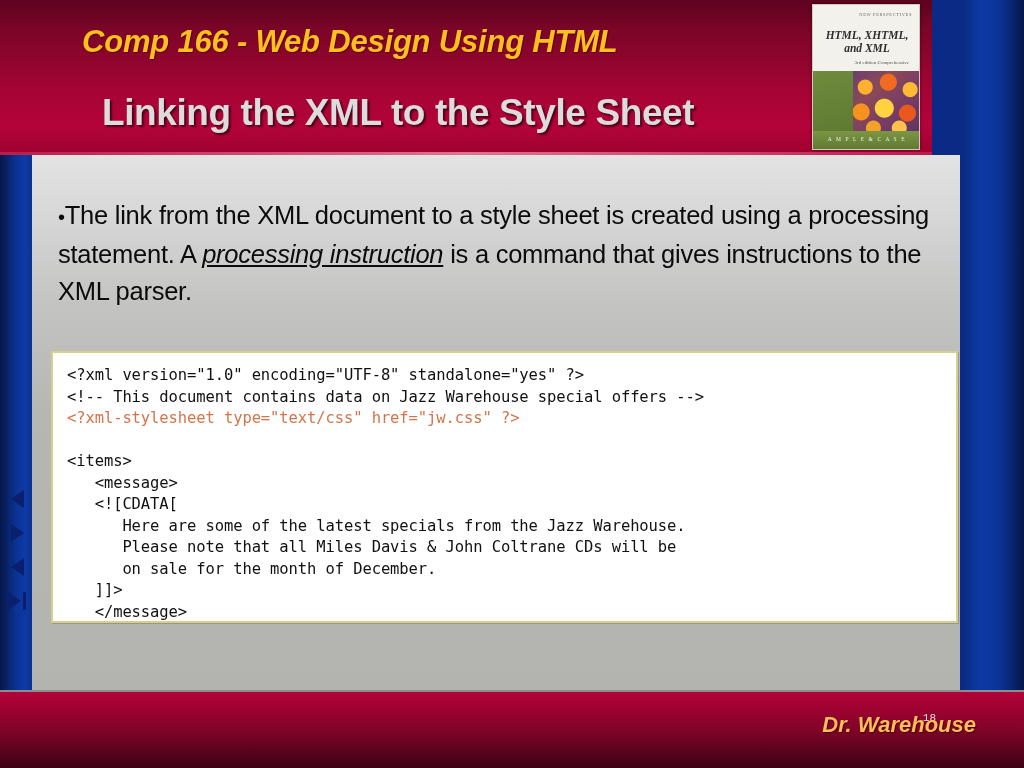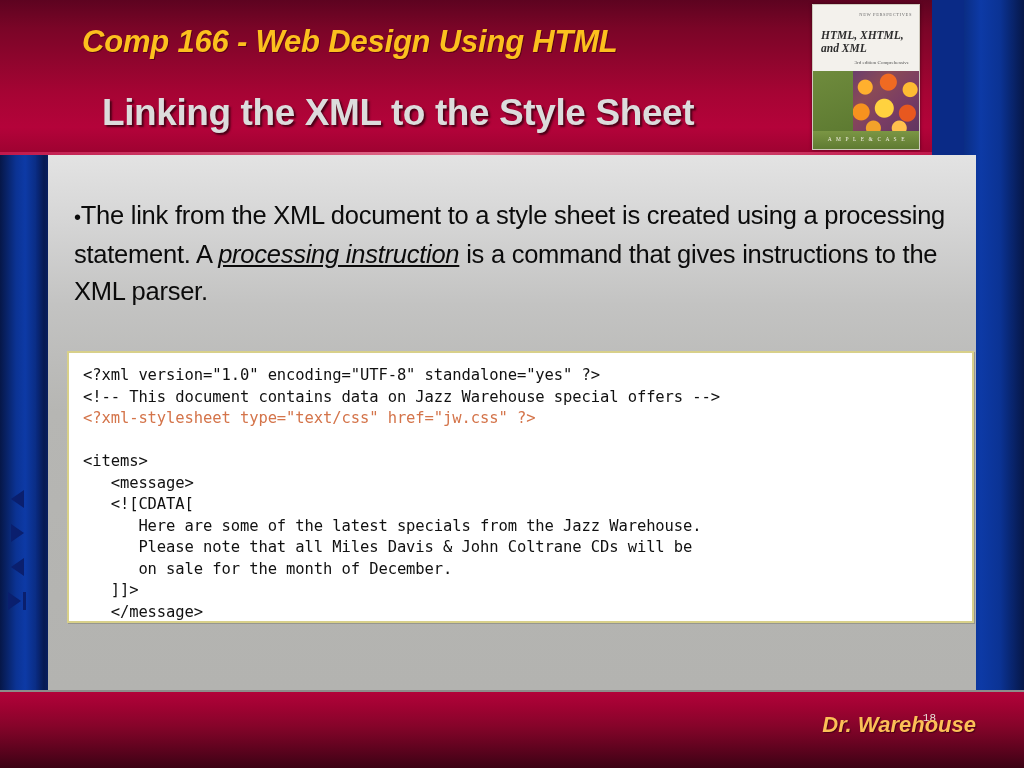--- a/index.html
+++ b/index.html
@@ -87,21 +87,21 @@
   .bc-pub {
     position: absolute; right: 7px; top: 7px;
     font-family: "Liberation Serif", serif;
     font-size: 4.5px; letter-spacing: .6px;
     color: #6a6a6a; text-transform: uppercase;
   }
   .bc-title {
     position: absolute; left: 8px; right: 6px; top: 24px;
     font-family: "Liberation Serif", serif;
     font-size: 11.5px; font-style: italic; font-weight: bold;
-    line-height: 13px; color: #2d2d2d; 
+    line-height: 13px; color: #2d2d2d; text-align: center;
   }
   .bc-sub {
     position: absolute; right: 10px; top: 54px;
     font-family: "Liberation Serif", serif;
     font-size: 5px; color: #555; text-align: right; line-height: 7px;
   }
   .bc-green {
     position: absolute; left: 0; top: 66px;
     width: 40px; height: 62px;
     background: linear-gradient(160deg,#6f8b3d,#5d7a31);
@@ -129,21 +129,21 @@
     position: absolute; left: 0; right: 0; top: 5px;
     text-align: center;
     font-family: "Liberation Serif", serif;
     font-size: 5.5px; letter-spacing: 1.6px;
     color: #f2efe4; text-transform: uppercase;
   }
 
   
   #content {
     position: absolute;
-    left: 48px; top: 155px;
+    left: 32px; top: 155px;
     width: 928px; height: 535px;
     background: linear-gradient(180deg,
         #e3e3e3 0%, #d6d6d6 12%, #c3c3c2 28%, #b6b6b3 48%, #b3b3b0 100%);
     z-index: 4;
   }
 
   #bullet {
     position: absolute;
     left: 26px; top: 42px;
     width: 880px;

